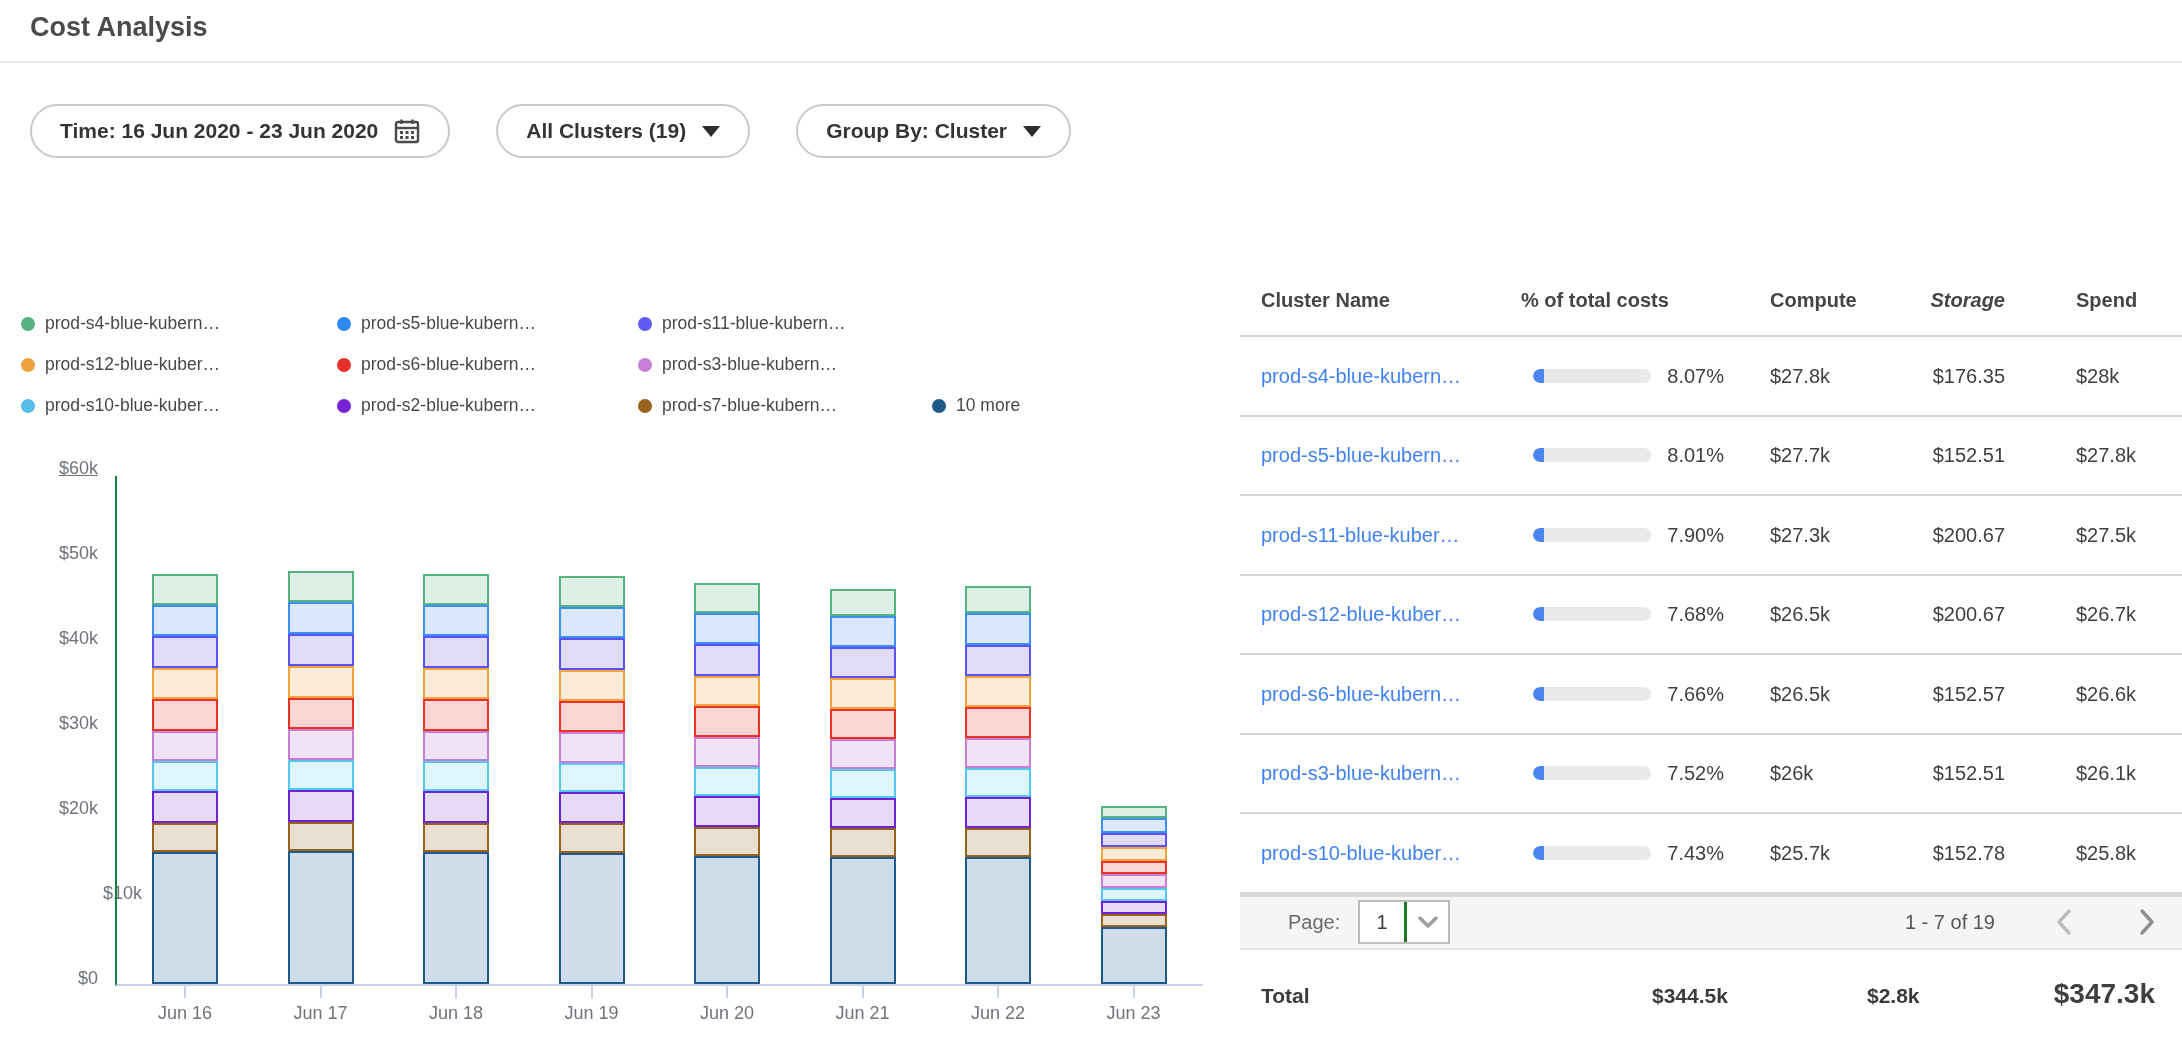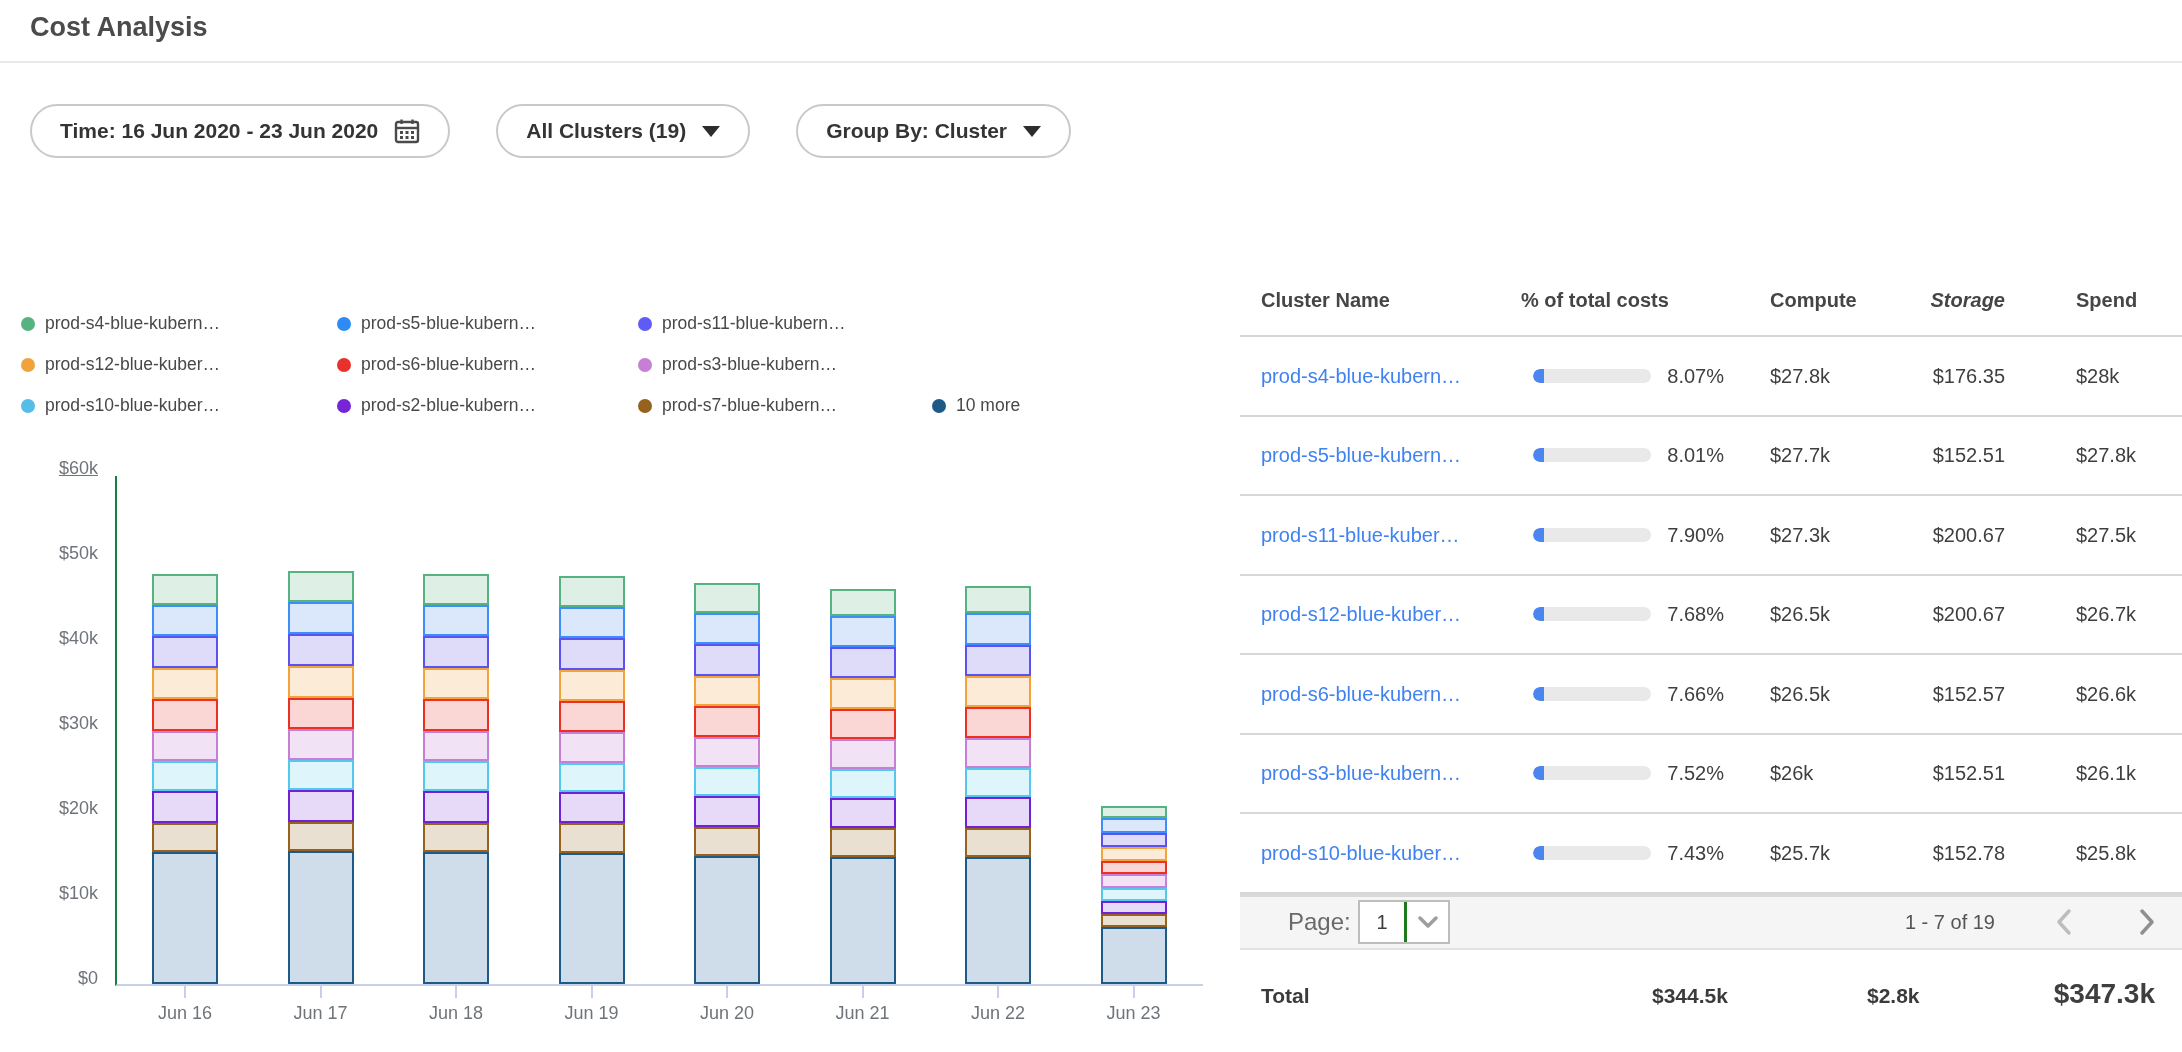--- a/index.html
+++ b/index.html
@@ -50,21 +50,21 @@
   .cell-name { left:21px; width:250px; color:#3f82f0; overflow:hidden; text-overflow:ellipsis; cursor:pointer; }
   .pct-wrap { left:293px; display:flex; align-items:center; }
   .pct-track { position:relative; width:118px; height:14px; border-radius:7px; background:#e9e9e9; overflow:hidden; }
   .pct-fill { position:absolute; left:0; top:0; height:14px; border-radius:7px 0 0 7px; background:#4b86f0; }
   .pct-text { left:404px; width:80px; text-align:right; }
   .cell-compute { left:530px; }
   .cell-storage { left:640px; width:125px; text-align:right; }
   .cell-spend { left:836px; }
 
   .pager-band { position:relative; height:56px; background:#f5f5f5; border-top:3px solid #d9d9d9; border-bottom:2px solid #e3e3e3; }
-  .page-label { position:absolute; left:48px; top:50%; transform:translateY(-50%); font-size:24px; color:#6a6a6a; }
+  .page-label { position:absolute; left:48px; top:50%; transform:translateY(-50%); font-size:20px; color:#6a6a6a; }
   .page-select { position:absolute; left:118px; top:50%; transform:translateY(-50%); width:92px; height:44px; background:#fff; border:2px solid #bdbdbd; display:flex; align-items:stretch; cursor:pointer; }
   .sel-value { width:44px; display:flex; align-items:center; justify-content:center; font-size:20px; color:#3c3c3c; }
   .sel-divider { width:3px; background:#1d7a1d; }
   .sel-caret { flex:1; display:flex; align-items:center; justify-content:center; }
   .range-text { position:absolute; left:555px; width:200px; top:50%; transform:translateY(-50%); text-align:right; font-size:20px; color:#555; }
   .chev { position:absolute; top:50%; transform:translateY(-50%); cursor:pointer; display:flex; }
   .chev-left { left:816px; }
   .chev-right { left:899px; }
 
   .total-row { position:relative; height:104px; }
@@ -160,21 +160,21 @@
             <span class="legend-label">10 more</span>
           </div>
         </div>
       </div>
     <div id="yaxis">
         <div class="yaxis-label" style="top: 163px; text-decoration: underline;">$60k</div>
         <div class="yaxis-label" style="top: 248px;">$50k</div>
         <div class="yaxis-label" style="top: 333px;">$40k</div>
         <div class="yaxis-label" style="top: 418px;">$30k</div>
         <div class="yaxis-label" style="top: 503px;">$20k</div>
-        <div class="yaxis-label" style="top: 588px;">$10k</div>
+        <div class="yaxis-label" style="top: 588px; margin-left: 44px;">$10k</div>
         <div class="yaxis-label" style="top: 673px;">$0</div>
       </div>
     <div class="plot" id="plot">
         <div class="bar" style="left: 35px;">
           <div class="seg" style="height: 131.75px; background: rgb(207, 220, 233); border: 2.5px solid rgb(29, 90, 135);"></div>
           <div class="seg" style="height: 29.75px; background: rgb(233, 224, 210); border: 2.5px solid rgb(150, 98, 29);"></div>
           <div class="seg" style="height: 31.45px; background: rgb(230, 218, 248); border: 2.5px solid rgb(109, 34, 216);"></div>
           <div class="seg" style="height: 29.75px; background: rgb(222, 245, 251); border: 2.5px solid rgb(83, 200, 236);"></div>
           <div class="seg" style="height: 30.6px; background: rgb(241, 226, 245); border: 2.5px solid rgb(199, 127, 214);"></div>
           <div class="seg" style="height: 31.45px; background: rgb(250, 215, 212); border: 2.5px solid rgb(236, 48, 36);"></div>

